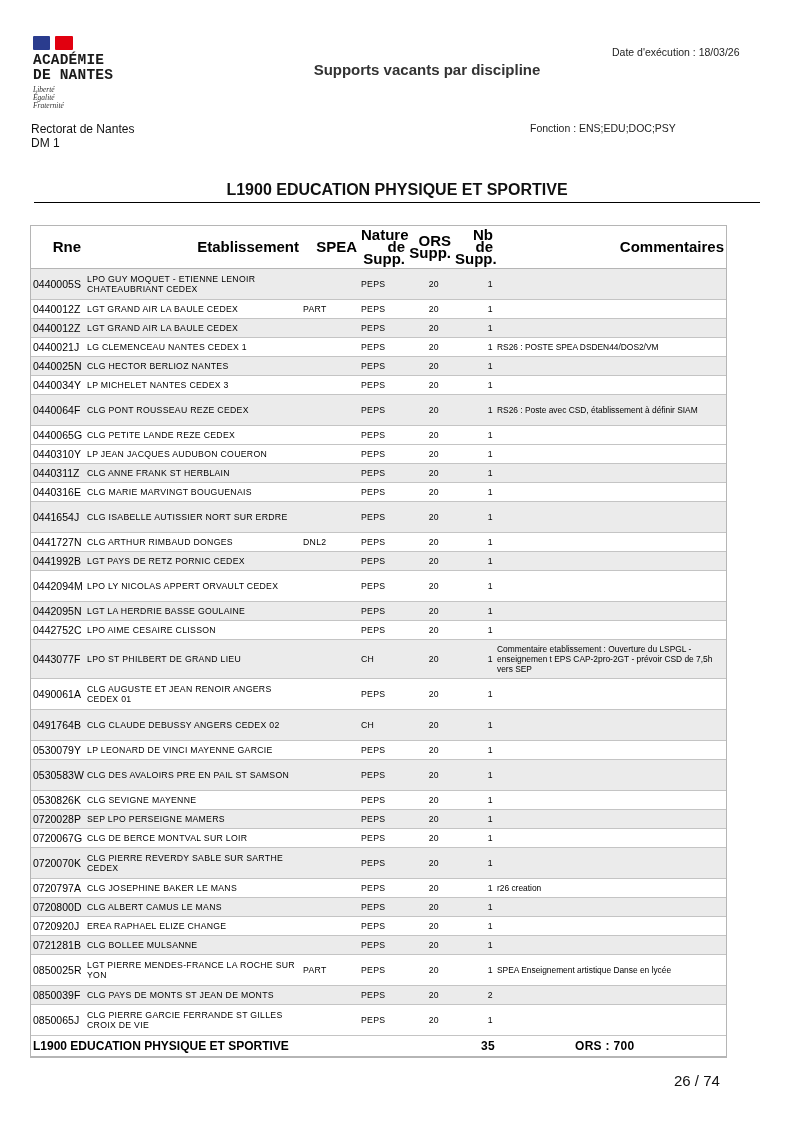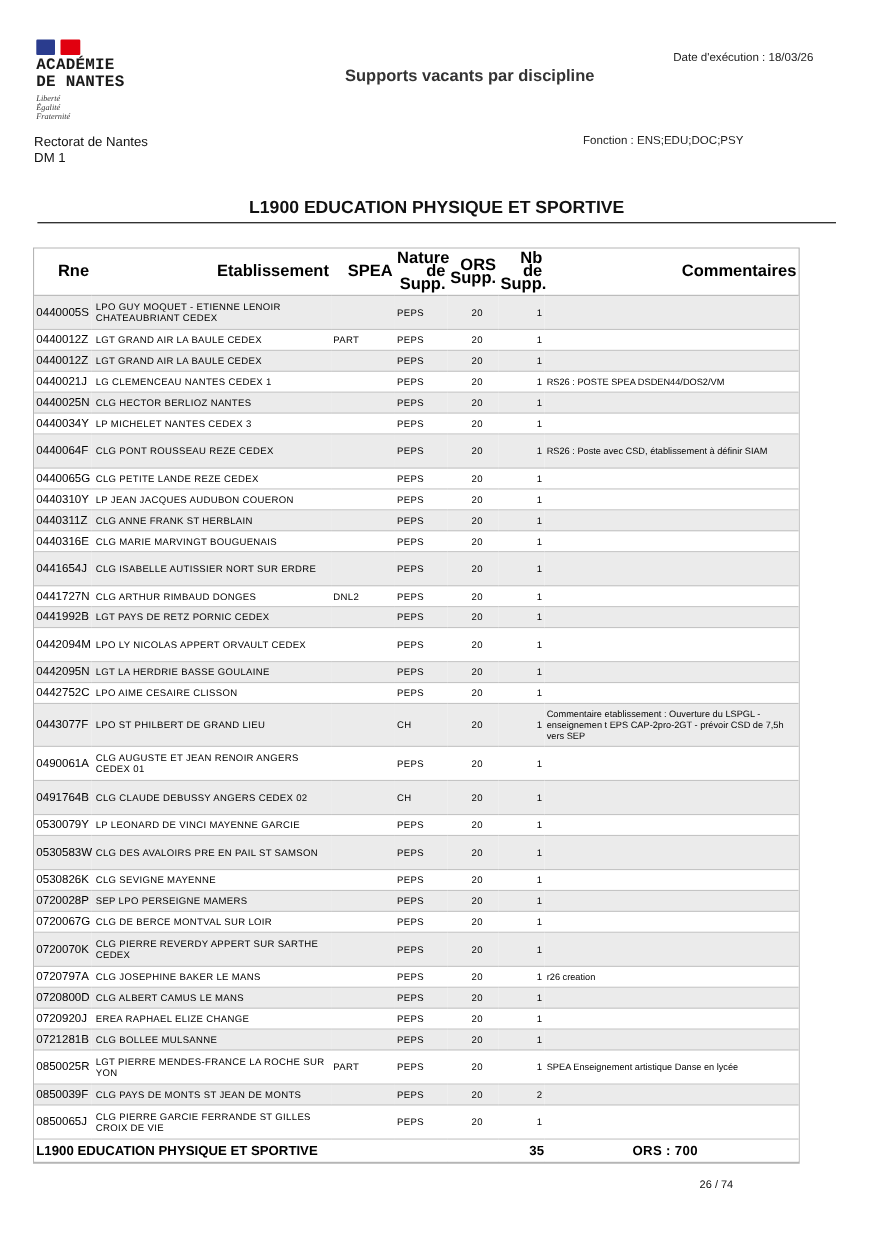--- a/index.html
+++ b/index.html
@@ -27,21 +27,21 @@
   td.etab { padding-left:4px; }
   td.ors { text-align:right; padding-right:14px; }
   td.nb { text-align:right; padding-right:2px; }
   td.comm { font-size:8.4px; letter-spacing:0; padding-left:2px; line-height:10px; }
   tr.tall td { height:28px; }
   tr.xtall td { height:36px; }
   tr.total td { background:#fff; border-bottom:none; height:18px; font-weight:bold; }
   tr.total td.tot-label { font-size:12px; letter-spacing:0; padding-left:2px; }
   tr.total td.tot-nb { font-size:12px; text-align:right; padding-right:0; }
   tr.total td.tot-ors { font-size:12px; text-align:left; padding-left:80px; }
-  .page-num { position:absolute; left:636px; top:1072px; font-size:10px; color:#111; }
+  .page-num { position:absolute; left:674px; top:1072px; font-size:15px; color:#111; }
 </style>
 </head>
 <body>
 
 <div class="logo">
   <div class="flag">
     <div class="blue"></div>
       <div class="white"></div>
       <div class="red"></div>
   </div>
@@ -312,21 +312,21 @@
           <td class="rne">0720067G</td>
           <td class="etab">CLG DE BERCE MONTVAL SUR LOIR</td>
           <td class="spea"></td>
           <td class="nature">PEPS</td>
           <td class="ors">20</td>
           <td class="nb">1</td>
           <td class="comm"></td>
         </tr>
         <tr class="odd tall">
           <td class="rne">0720070K</td>
-          <td class="etab">CLG PIERRE REVERDY APPERT SUR SARTHE CEDEX</td>
+          <td class="etab">CLG PIERRE REVERDY SABLE SUR SARTHE CEDEX</td>
           <td class="spea"></td>
           <td class="nature">PEPS</td>
           <td class="ors">20</td>
           <td class="nb">1</td>
           <td class="comm"></td>
         </tr>
         <tr class="even">
           <td class="rne">0720797A</td>
           <td class="etab">CLG JOSEPHINE BAKER LE MANS</td>
           <td class="spea"></td>

